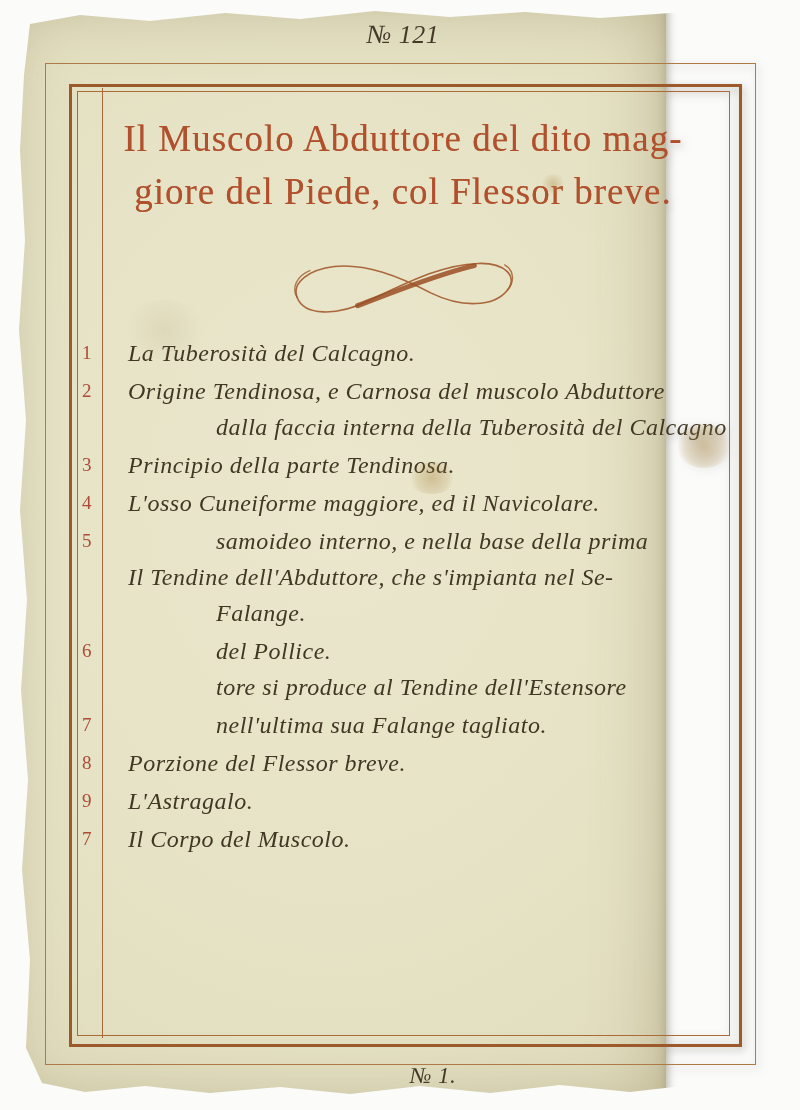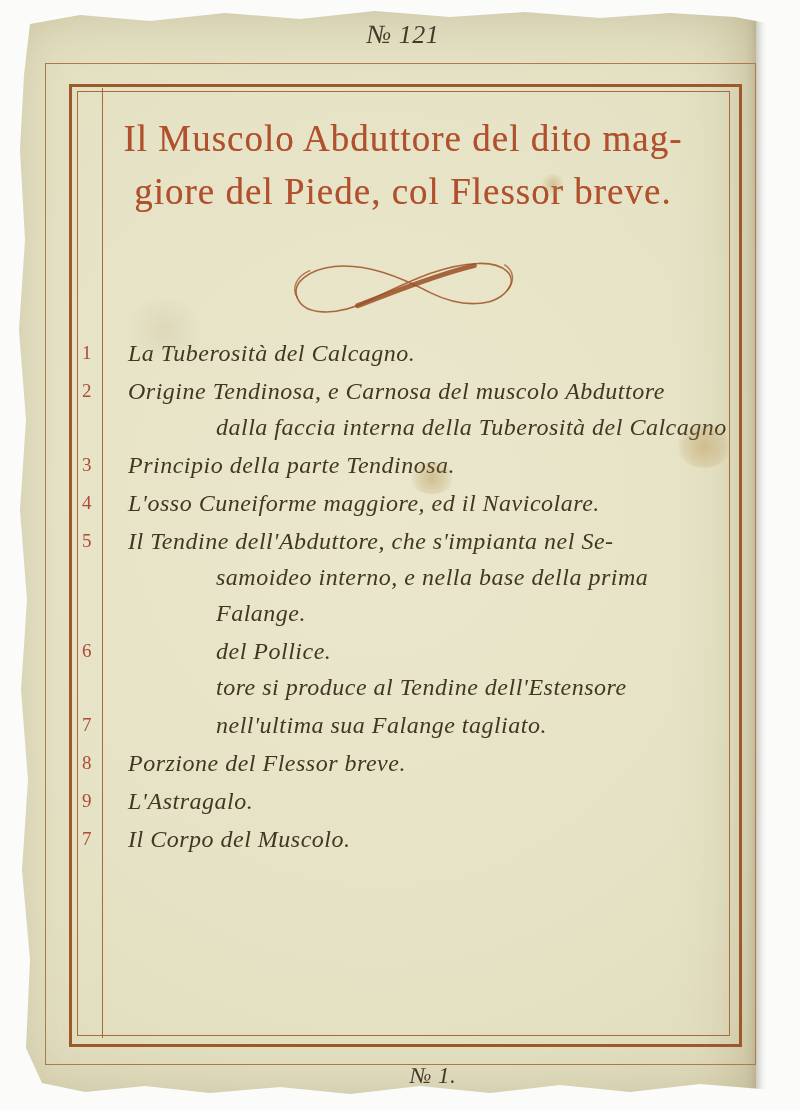--- a/index.html
+++ b/index.html
@@ -2,21 +2,21 @@
 <html><head>
 <meta charset="utf-8">
 <style>
   html,body{margin:0;padding:0;}
   body{
     width:800px;height:1110px;
     background:#fbfbfa;
     font-family:"Liberation Serif","DejaVu Serif",serif;
     overflow:hidden;
   }
-  .stage{position:relative;width:756px;height:1110px;border-radius:10px;}
+  .stage{position:relative;width:666px;height:1110px;border-radius:10px;}
   
   .paper{
     position:absolute;inset:0;
     background:
       radial-gradient(ellipse 120% 90% at 50% 45%, #eae7cd 0%, #e4e1c3 55%, #dbd5b4 85%, #cfc8a5 100%);
     box-shadow:inset 0 0 70px rgba(135,120,80,.45), inset 0 0 12px rgba(120,105,70,.35);
     clip-path:polygon(30px 24px,80px 15px,150px 21px,225px 13px,300px 19px,375px 11px,450px 17px,
       525px 12px,600px 18px,670px 13px,735px 17px,772px 24px,781px 60px,777px 150px,784px 250px,
       778px 360px,785px 470px,779px 580px,786px 690px,780px 800px,786px 910px,779px 1000px,
       783px 1058px,772px 1090px,700px 1084px,630px 1092px,560px 1085px,490px 1093px,420px 1086px,
@@ -113,22 +113,22 @@
       <div class="row">
         <div class="num">4</div>
         <div class="txt">
           <div class="ln">L'osso Cuneiforme maggiore, ed il Navicolare.</div>
         </div>
       </div>
 
       <div class="row">
         <div class="num">5</div>
         <div class="txt">
+          <div class="ln cont">samoideo interno, e nella base della prima</div>
           <div class="ln">Il Tendine dell'Abduttore, che s'impianta nel Se-</div>
-          <div class="ln cont">samoideo interno, e nella base della prima</div>
           <div class="ln cont">Falange.</div>
         </div>
       </div>
 
       <div class="row">
         <div class="num">6</div>
         <div class="txt">
           <div class="ln cont">del Pollice.</div>
           <div class="ln cont">tore si produce al Tendine dell'Estensore</div>
         </div>

